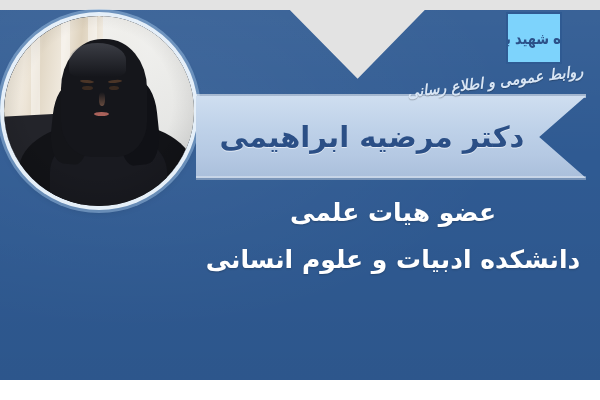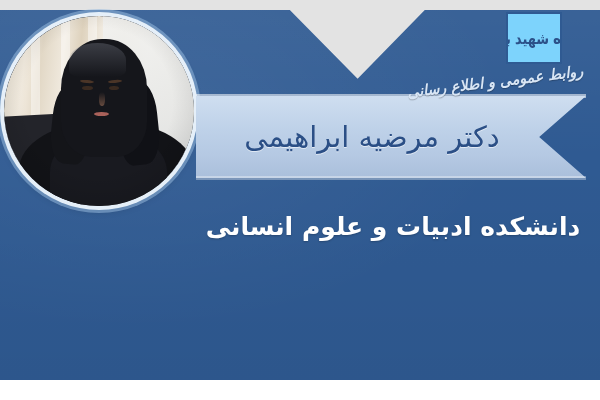--- a/index.html
+++ b/index.html
@@ -290,21 +290,21 @@
     position: absolute;
     left: 196px;
     top: 96px;
     width: 352px;
     height: 82px;
     display: flex;
     align-items: center;
     justify-content: center;
     color: #2b4f86;
     font-size: 29px;
-    font-weight: normal;
+    font-weight: bold;
     letter-spacing: 0;
     direction: rtl;
     text-shadow: 0 1px 0 rgba(255,255,255,0.55);
     white-space: nowrap;
   }
 
   
   .subtitle {
     position: absolute;
     left: 200px;
@@ -417,20 +417,21 @@
       <div class="photo-vig"></div>
     </div>
   </div>
 
   <div class="ribbon-edge-top"></div>
   <div class="ribbon"></div>
   <div class="ribbon-edge-bot"></div>
   <div class="ribbon-text">دکتر مرضیه ابراهیمی</div>
 
   <div class="subtitle">
+    <div class="sub-line sub-line-1">عضو هیات علمی</div>
     <div class="sub-line sub-line-2">دانشکده ادبیات و علوم انسانی</div>
   </div>
 
   <div class="logo-wrap">
     <div class="logo-box">
       <div class="logo-line logo-line-1">دانشگاه</div>
       <div class="logo-line logo-line-2">شهید</div>
       <div class="logo-line logo-line-3">بهشتی</div>
       <div class="logo-rule"></div>
     </div>

